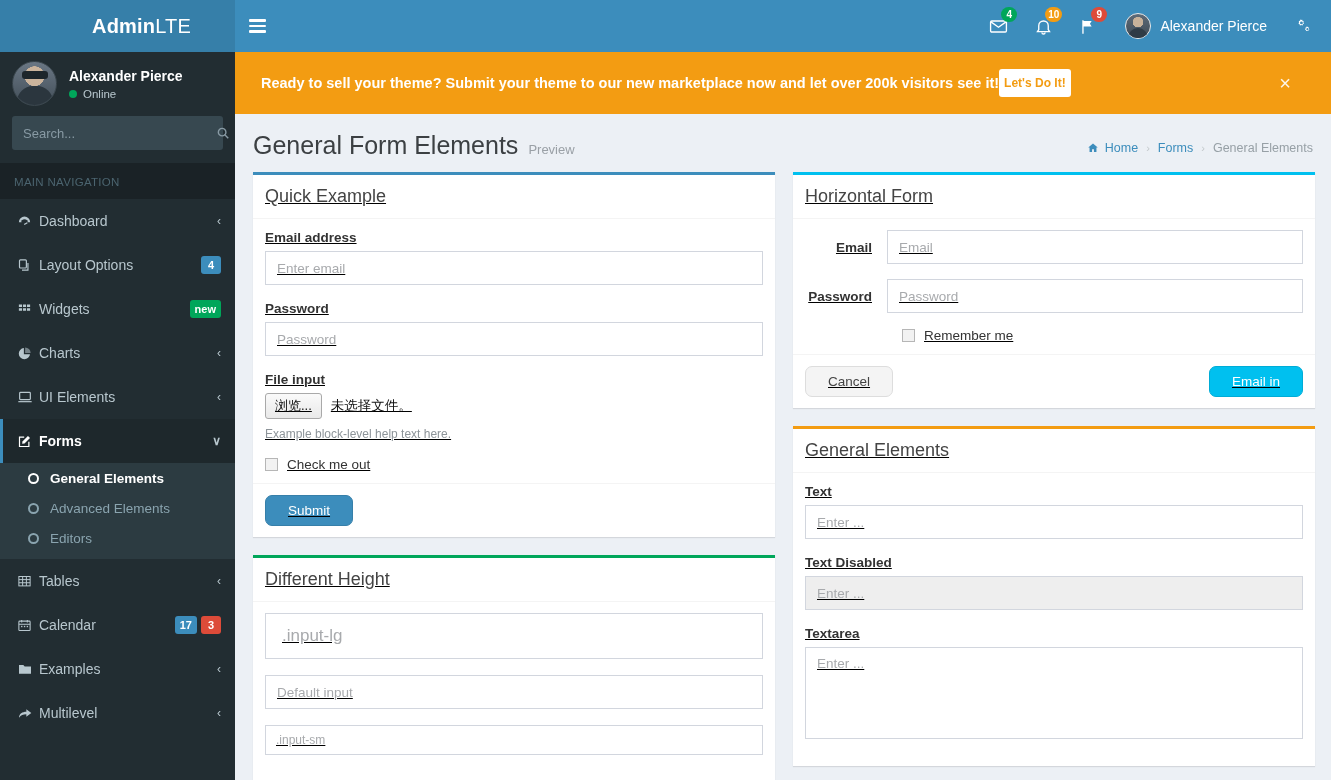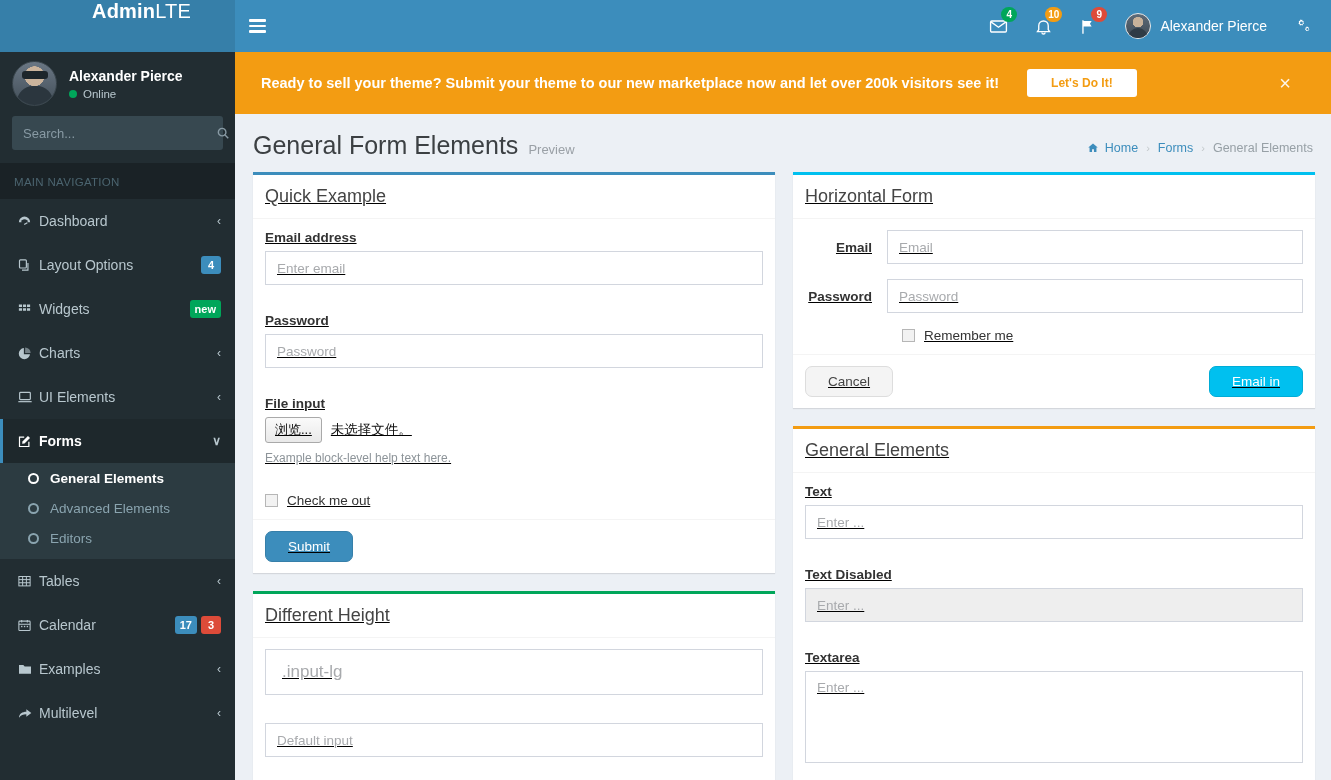--- a/index.html
+++ b/index.html
@@ -9,21 +9,21 @@
     overflow: hidden;
     font-family: "Liberation Sans", sans-serif;
     background: #ecf0f5;
   }
   .app { position: relative; width: 1331px; height: 780px; }
 
   
   .logo {
     position: absolute; left: 0; top: 0; width: 283px; height: 52px;
     background: #367fa9; color: #fff;
-    display: flex; justify-content: center;
+    display: flex; align-items: center; justify-content: center;
     font-size: 20px; letter-spacing: .2px;
   }
   .logo b { font-weight: 700; }
   .logo span.light { font-weight: 300; }
   .navbar {
     position: absolute; left: 235px; top: 0; right: 0; height: 52px;
     background: #3c8dbc; display: flex; align-items: center;
   }
   .sidebar-toggle {
     width: 45px; height: 52px; display: flex; align-items: center; justify-content: center;
@@ -132,21 +132,21 @@
   
   .content-wrapper { position: absolute; left: 235px; top: 52px; right: 0; bottom: 0; background: #ecf0f5; overflow: hidden; }
 
   .alert-banner {
     background: #f39c12; color: #fff; height: 62px;
     display: flex; align-items: center; padding: 0 18px 0 26px;
   }
   .alert-banner .btext { font-size: 14.5px; font-weight: 700; }
   .lets-btn {
     background: #fff; color: #f39c12; border: 0; border-radius: 3px;
-    font-size: 12px; font-weight: 700; padding: 7px 24px; margin-left: 28px;
+    font-size: 12px; font-weight: 700; padding: 7px 5px; margin-left: 0;
     cursor: pointer; font-family: inherit;
   }
   .banner-close { margin-left: auto; color: #fff; font-size: 20px; cursor: pointer; opacity:.9; padding-right: 22px;}
 
   .content-header { padding: 17px 18px 12px 18px; display: flex; align-items: baseline; }
   .page-title { font-size: 25px; color: #3c4043; font-weight: 400; }
   .page-sub { font-size: 13px; color: #9aa0a6; margin-left: 10px; }
   .breadcrumb { margin-left: auto; display: flex; align-items: center; font-size: 12.5px; color: #97a0a6; }
   .breadcrumb a { color: #3c8dbc; text-decoration: none; cursor: pointer; }
   .breadcrumb .sep { margin: 0 8px; color: #c3c8cb; font-size: 11px; }
@@ -163,21 +163,21 @@
   }
   .box.primary { border-top-color: #3c8dbc; }
   .box.success { border-top-color: #00a65a; }
   .box.info { border-top-color: #00c0ef; }
   .box.warning { border-top-color: #f39c12; }
   .box-header { padding: 11px 12px; border-bottom: 1px solid #f4f4f4; }
   .box-title { font-size: 18px; color: #444; font-weight: 400; }
   .box-body { padding: 11px 12px; }
   .box-footer { padding: 11px 12px; border-top: 1px solid #f4f4f4; background: #fff; display:flex; align-items:center; }
 
-  .form-group { margin-bottom: 28px; }
+  .form-group { margin-bottom: 16px; }
   .form-group label { display: block; font-size: 13.5px; font-weight: 700; color: #333; margin-bottom: 6px; }
   .form-control {
     display: block; width: 100%; height: 34px; padding: 6px 11px;
     font-size: 13.5px; color: #555; background: #fff;
     border: 1px solid #d2d6de; border-radius: 0; outline: none;
     font-family: inherit; box-shadow: none;
   }
   .form-control::placeholder { color: #a8aaad; }
   .form-control[disabled] { background: #eee; cursor: not-allowed; }
   .form-control.lg { height: 46px; font-size: 17px; padding: 10px 16px; }

